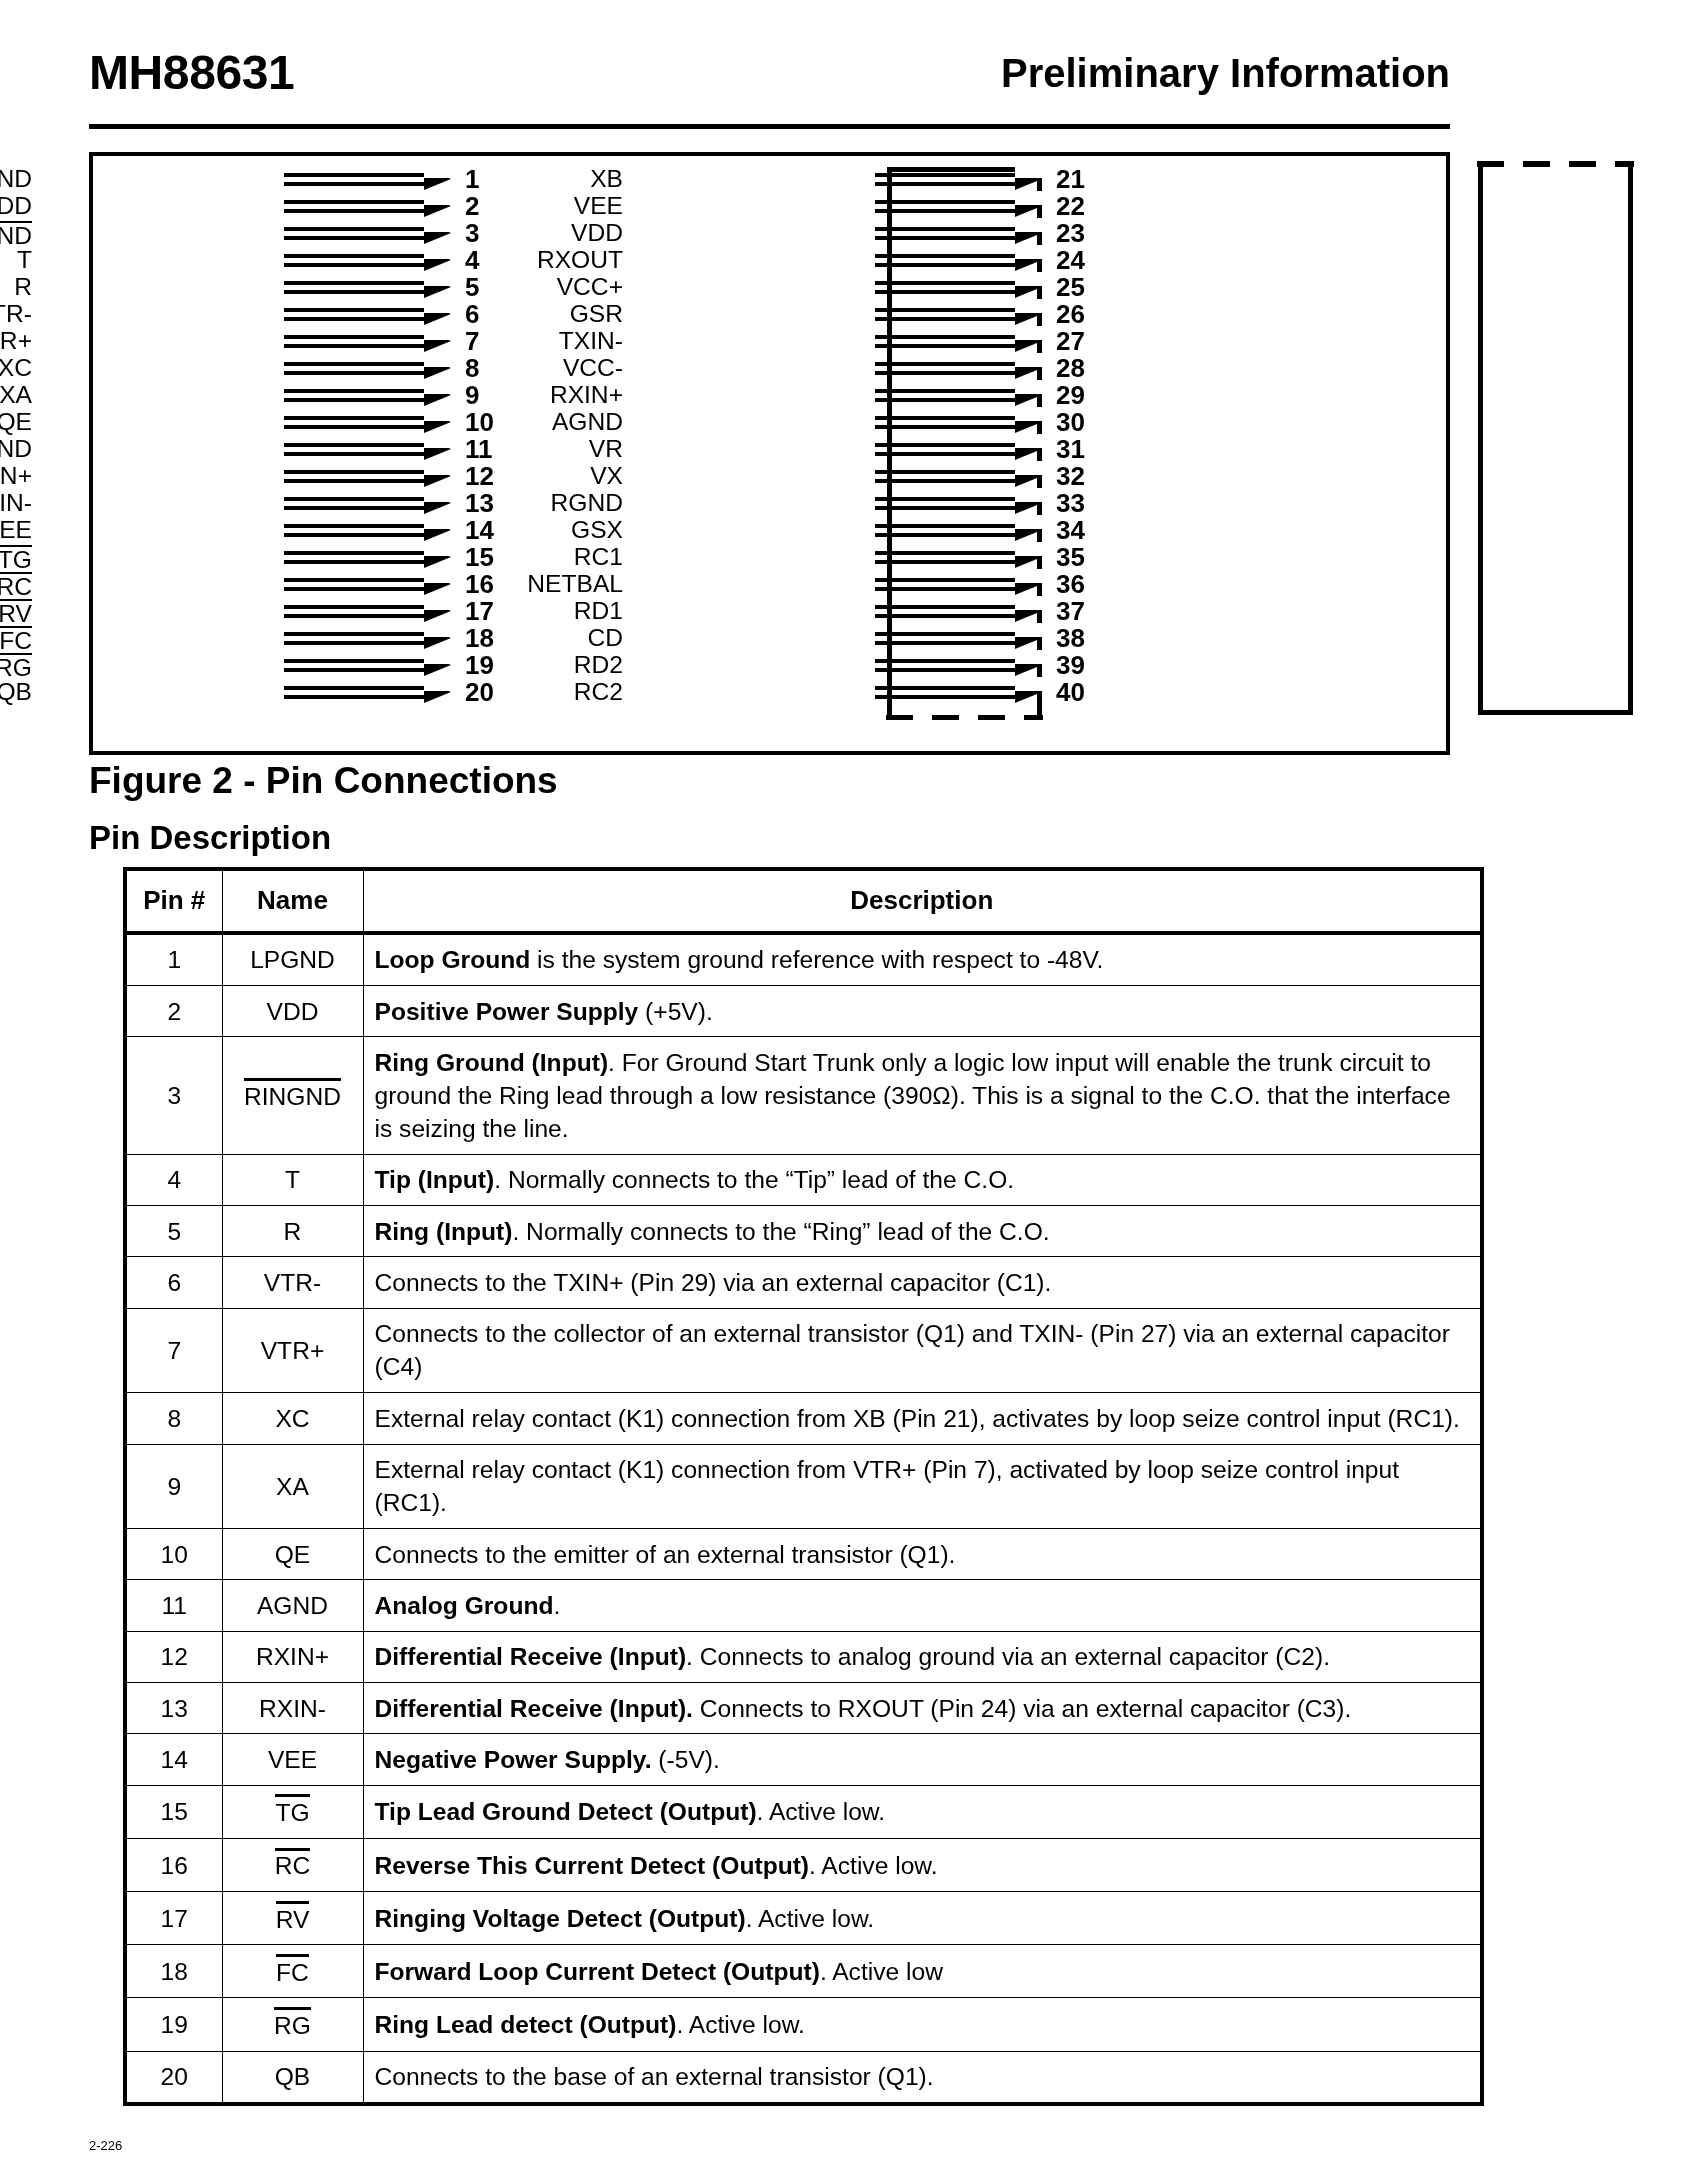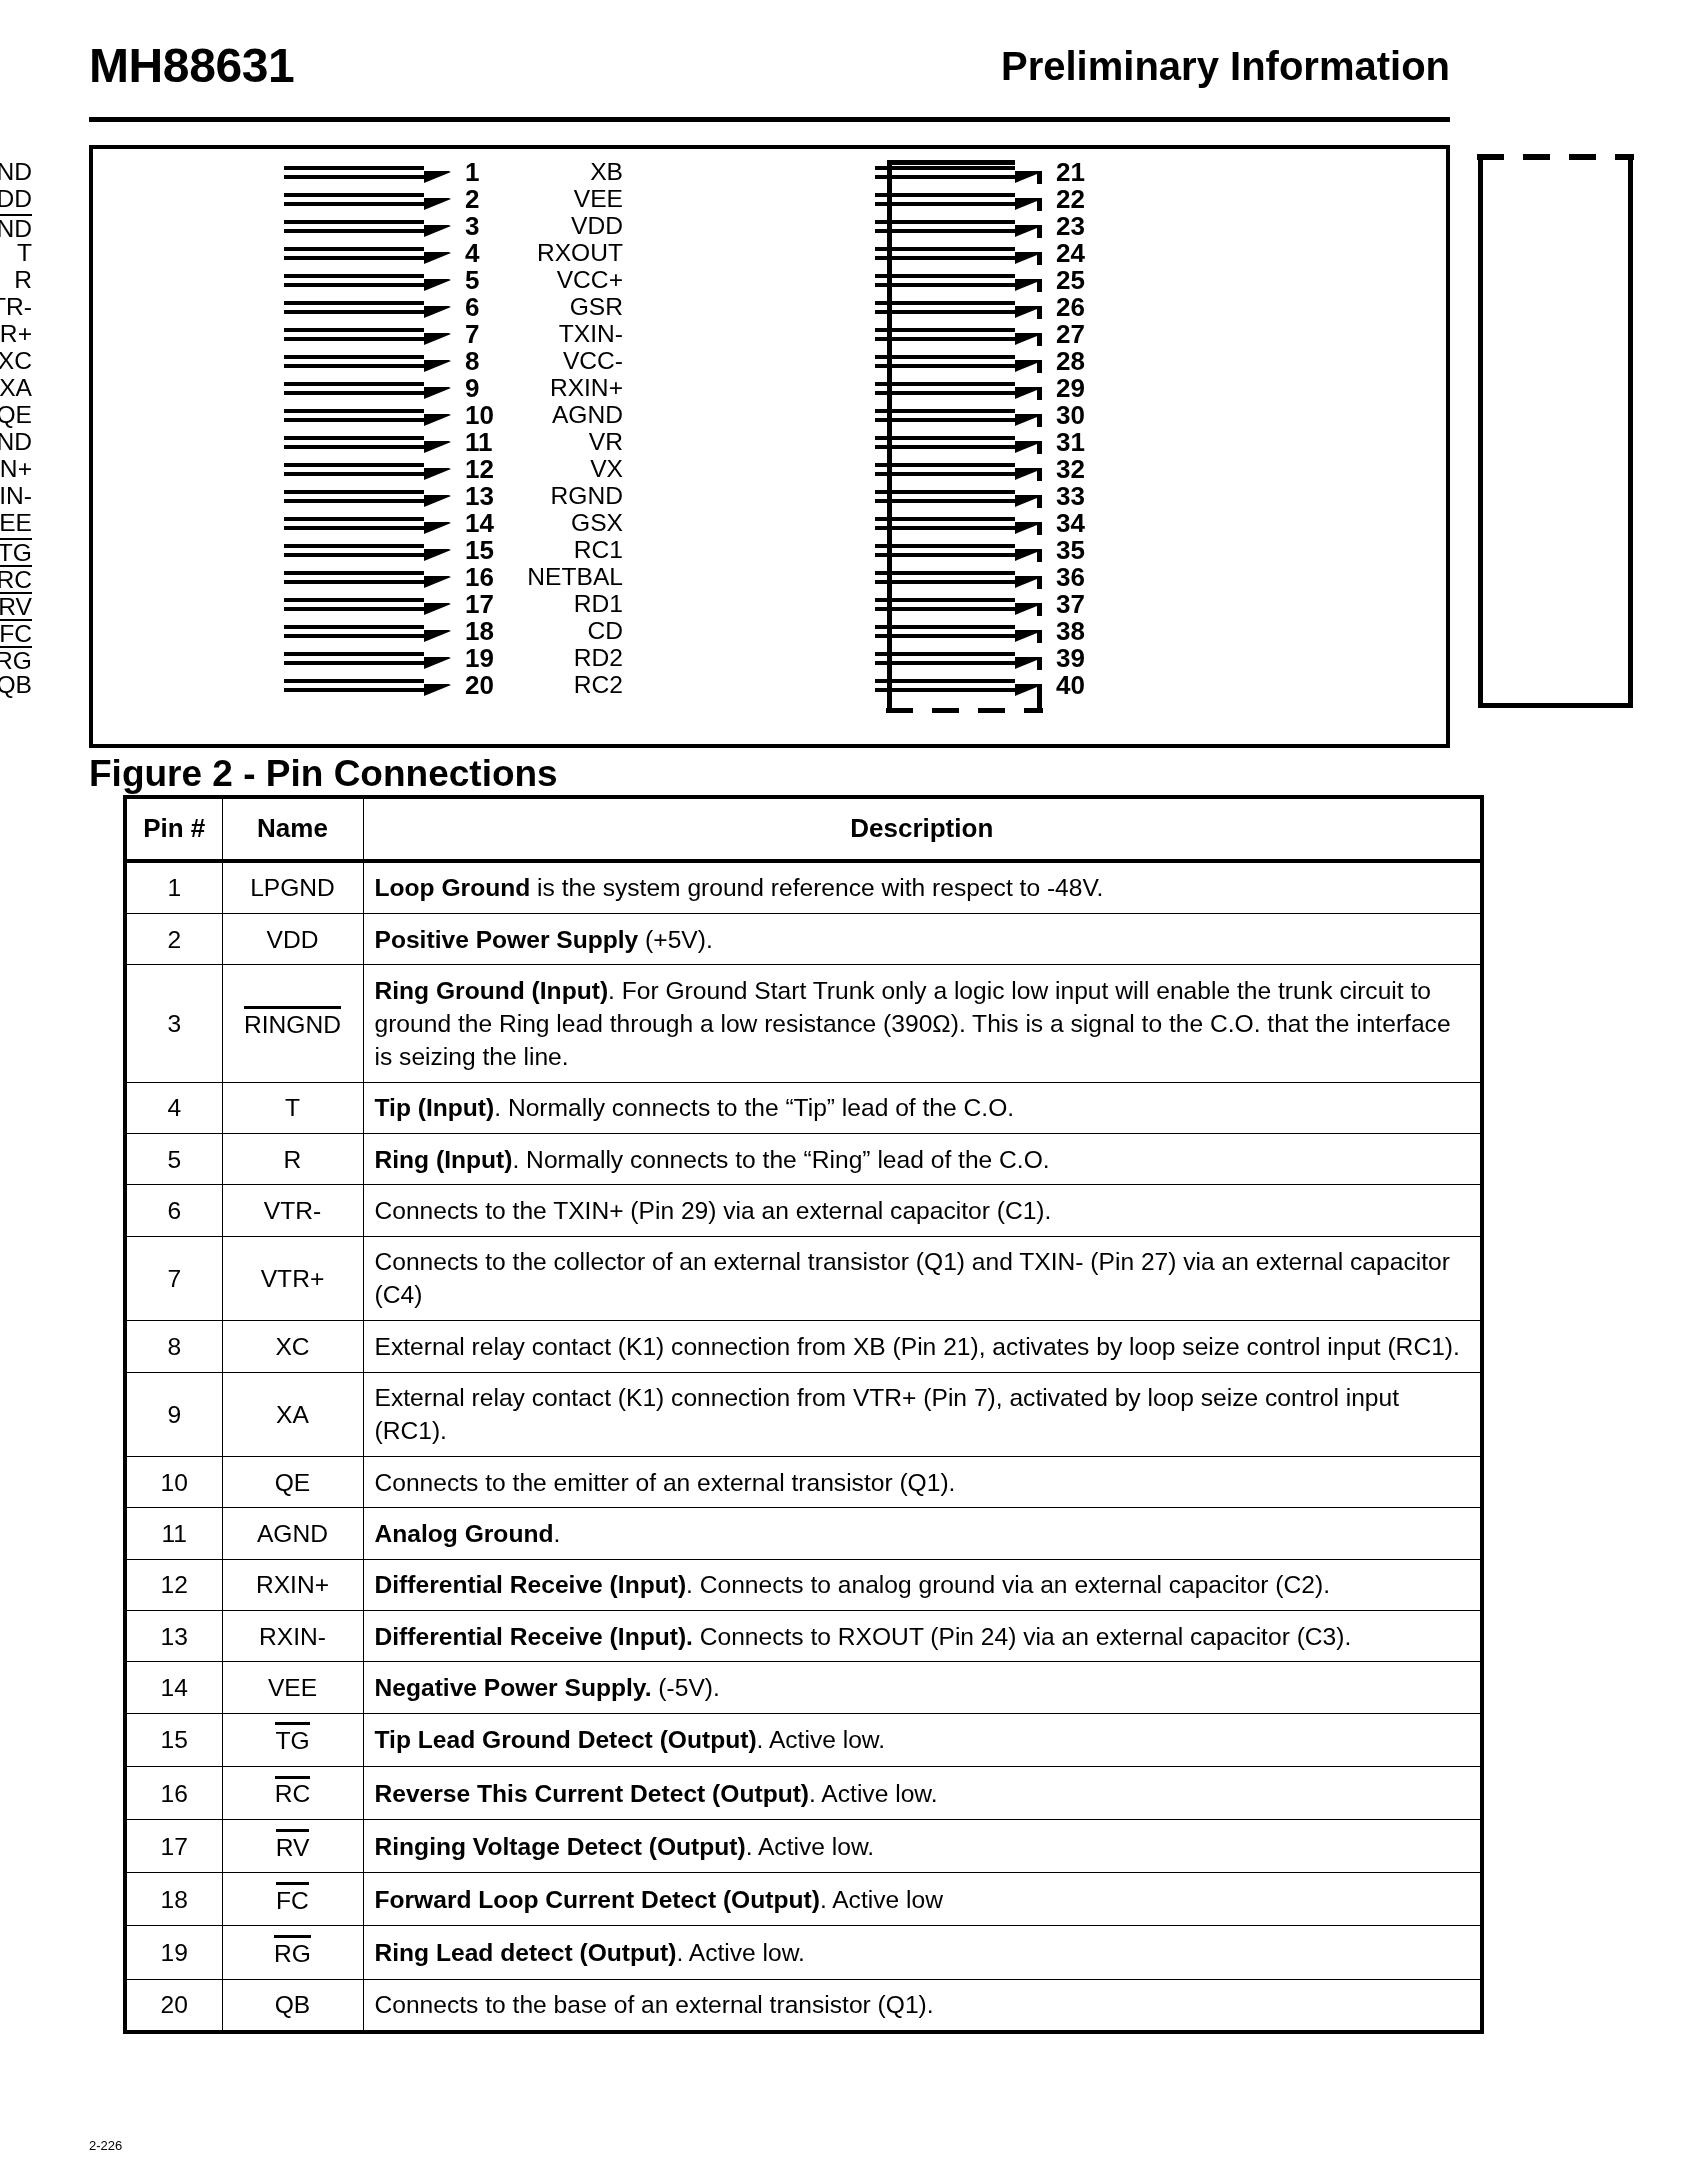--- a/index.html
+++ b/index.html
@@ -7,21 +7,21 @@
     width:1687px;height:2183px;
     font-family:"Liberation Sans", sans-serif;
     color:#000;
     position:relative;
     overflow:hidden;
   }
   .page{
     position:absolute;
     left:0;top:0;width:1539px;height:2183px;
     box-sizing:border-box;
-    padding:4px 89px;
+    padding:11px 89px;
   }
 
   
   .hdr{
     position:relative;
     height:94px;
     margin-top:29px;
   }
   .hdr-left{
     position:absolute;left:0;top:4.8px;
@@ -453,20 +453,21 @@
         </div>
       </div>
     <div class="body body-right">
       <div class="dashtop"></div>
     </div>
 
   </div>
 
   <div class="figcap">Figure 2 - Pin Connections</div>
 
+  <div class="sec-title">Pin Description</div>
 
   <table class="pins">
     <colgroup>
       <col class="c-pin">
         <col class="c-name">
         <col>
     </colgroup>
     <thead>
       <tr>
         <th>Pin #</th>

